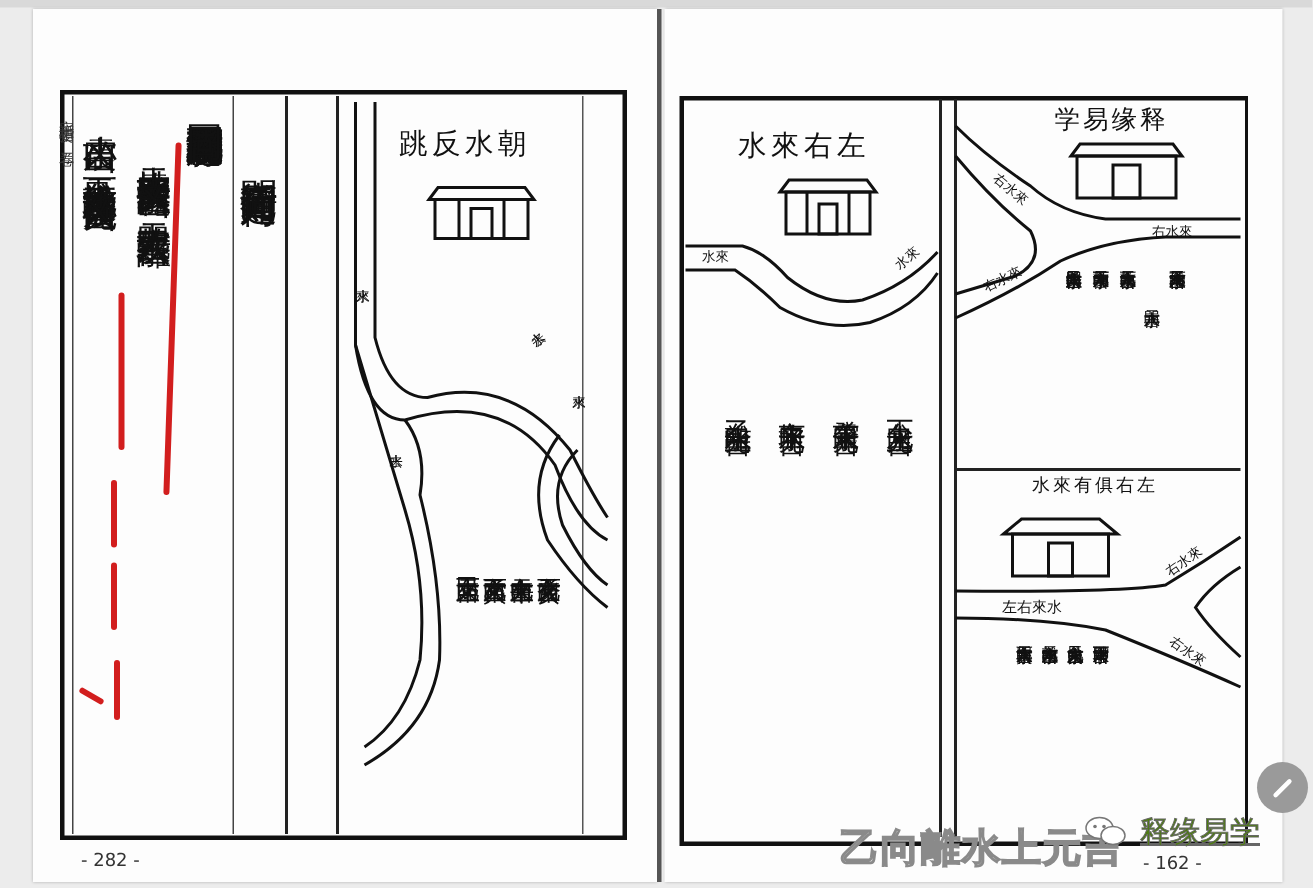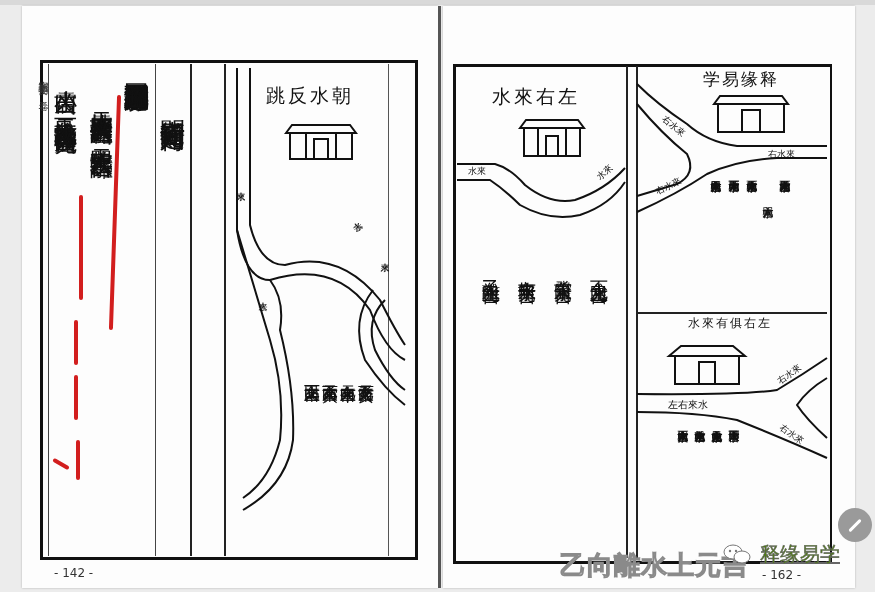--- a/index.html
+++ b/index.html
@@ -72,21 +72,21 @@
 <div class="abs vtext" style="left:236px;top:185px;font-size:9px;">水來</div>
 <div class="abs vtext" style="left:345px;top:218px;font-size:9px;transform:rotate(-40deg);">水去</div>
 <div class="abs vtext" style="left:380px;top:256px;font-size:9px;">水來</div>
 <div class="abs vtext" style="left:258px;top:295px;font-size:9px;">水去</div>
 
 <div class="abs vtext" style="left:358px;top:373px;font-size:16px;">亥向癸來下元吉</div>
 <div class="abs vtext" style="left:340px;top:373px;font-size:16px;">申向辛來上元吉</div>
 <div class="abs vtext" style="left:322px;top:373px;font-size:16px;">寅向乙來下元吉</div>
 <div class="abs vtext" style="left:304px;top:373px;font-size:16px;">巳向丁來上元吉</div>
 
-<div class="pagenum" style="left:54px;top:566px;">- 142 -</div>
+<div class="pagenum" style="left:54px;top:566px;">- 282 -</div>
 
 <div class="page page-right"></div>
 <div class="frame" style="left:453px;top:64px;width:374px;height:494px;border-width:3px 2px 3px 3px;"></div>
 <div class="vline" style="left:626px;top:66px;height:492px;"></div>
 <div class="vline" style="left:636px;top:66px;height:492px;"></div>
 <div class="hline" style="left:637px;top:312px;width:190px;"></div>
 
 <div class="title-h" style="left:492px;top:84px;">左右來水</div>
 <svg width="70" height="42" style="left:518px;top:118px;">
   <polygon points="2,10 8,2 60,2 66,10" fill="none" stroke="#111" stroke-width="2"></polygon>

